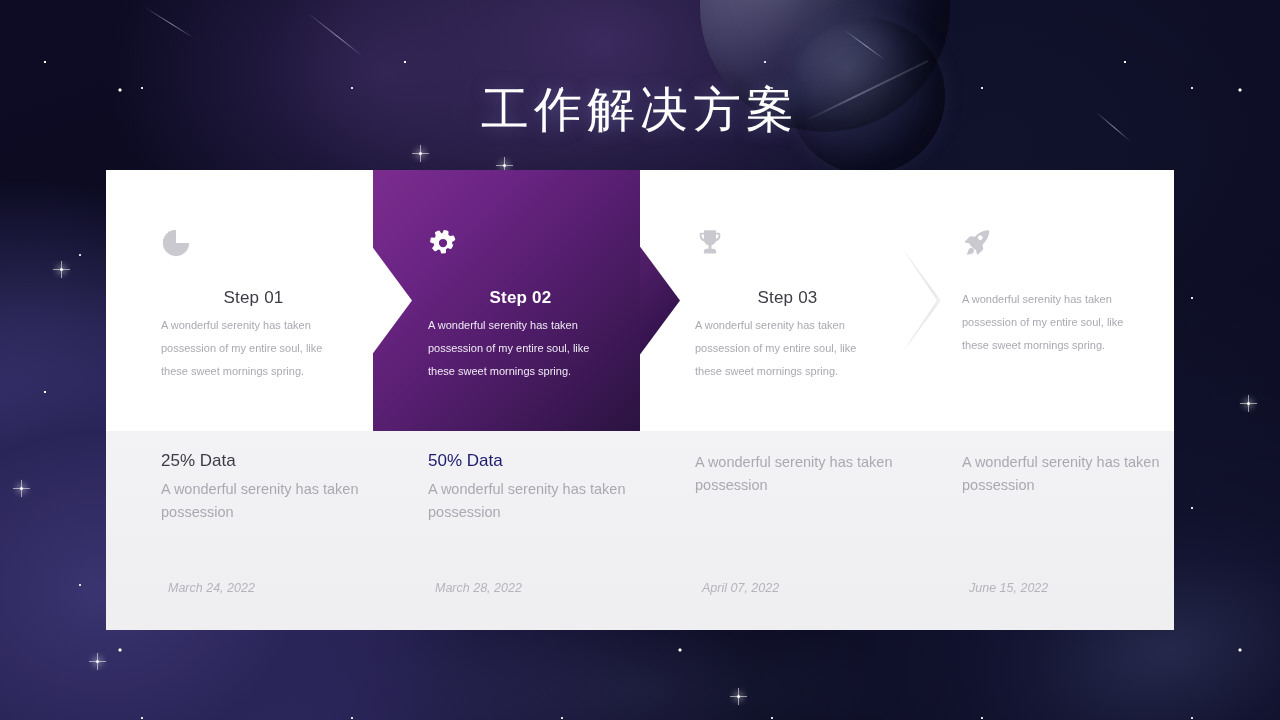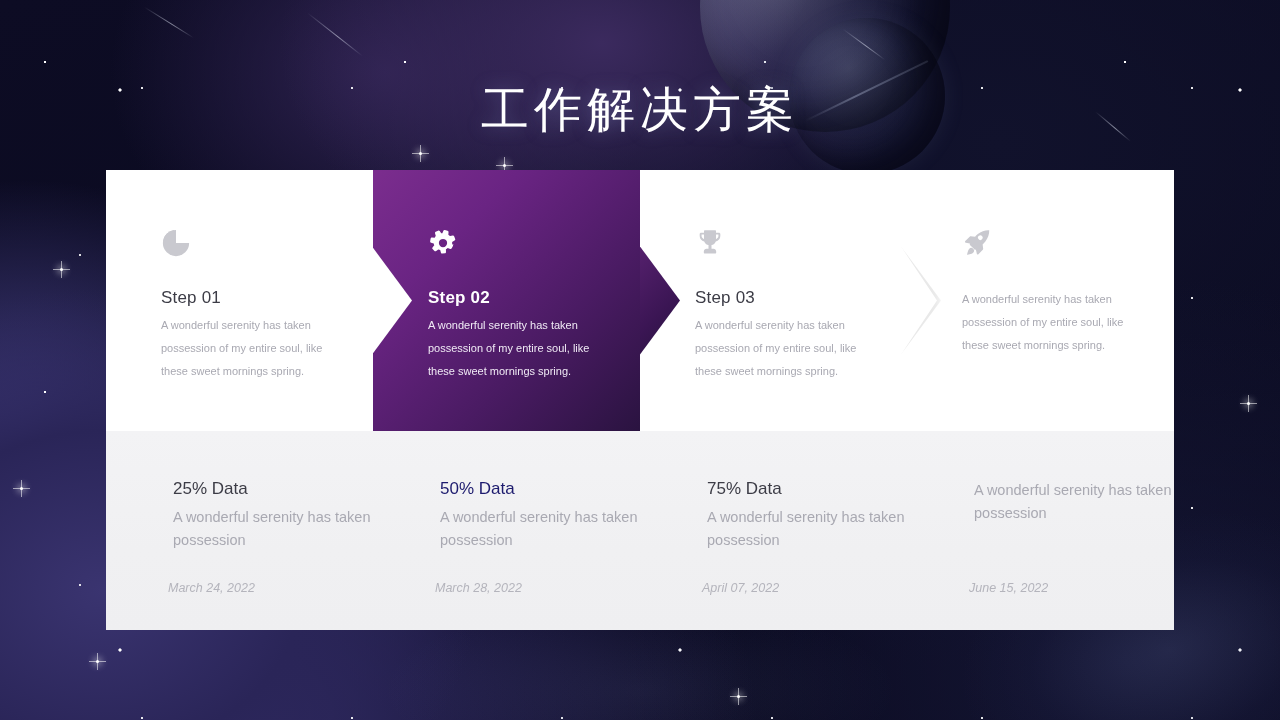--- a/index.html
+++ b/index.html
@@ -212,42 +212,42 @@
     height: 34px;
     margin-bottom: 26px;
     display: block;
   }
   .card-title {
     font-size: 17px;
     color: #3c3c46;
     margin: 0 0 6px 0;
     font-weight: 400;
     letter-spacing: 0.2px;
+    text-align: center;
   }
   .card-text {
     font-size: 11px;
     line-height: 23px;
     color: #a9a9b2;
     margin: 0;
   }
   .card-active .card-title { color: #ffffff; font-weight: 700; }
   .card-active .card-text  { color: #f0eaf5; }
 
   
   #datastrip {
     position: absolute;
     left: 0; top: 261px;
     width: 1068px; height: 199px;
     background: linear-gradient(180deg, #f3f3f5 0%, #f0f0f2 60%, #efeff1 100%);
   }
   .data-col {
     position: absolute;
-    top: 48px;
+    top: 20px;
     width: 200px;
-    margin-left: 12px;
   }
   .data-title {
     font-size: 17px;
     color: #3c3c46;
     margin: 0 0 7px 0;
     font-weight: 400;
   }
   .data-title.accent { color: #1d1b6e; font-weight: 400; }
   .data-text {
     font-size: 14.5px;
@@ -364,21 +364,20 @@
       </div>
       <div class="data-date" style="left:55px;">March 24, 2022</div>
 
       <div class="data-col" style="left:322px;">
         <p class="data-title accent">50% Data</p>
         <p class="data-text">A wonderful serenity has taken possession</p>
       </div>
       <div class="data-date" style="left:322px;">March 28, 2022</div>
 
       <div class="data-col" style="left:589px;">
-        <p class="data-title">75% Data</p>
         <p class="data-text">A wonderful serenity has taken possession</p>
       </div>
       <div class="data-date" style="left:589px;">April 07, 2022</div>
 
       <div class="data-col" style="left:856px;">
         <p class="data-text">A wonderful serenity has taken possession</p>
       </div>
       <div class="data-date" style="left:856px;">June 15, 2022</div>
 
     </div>

